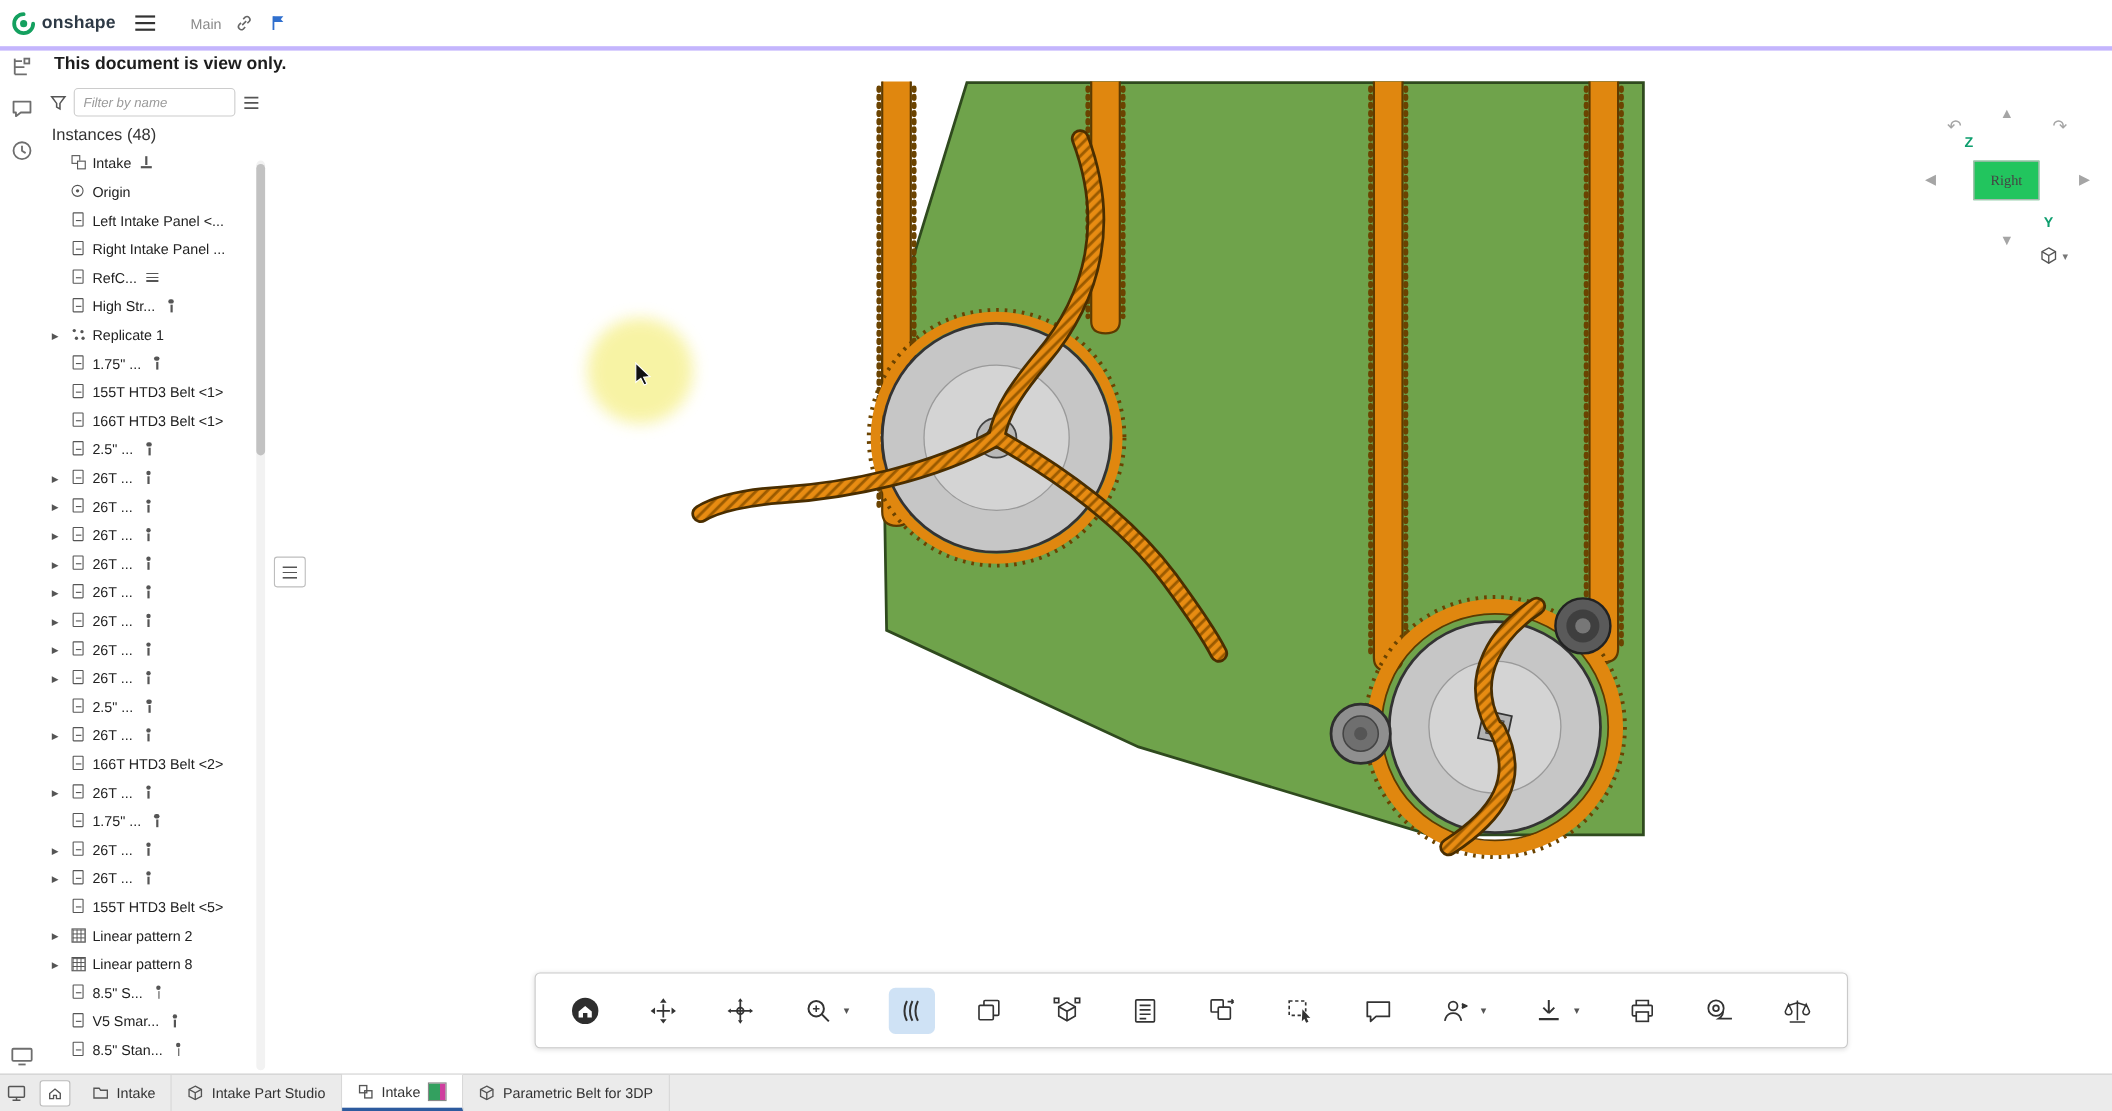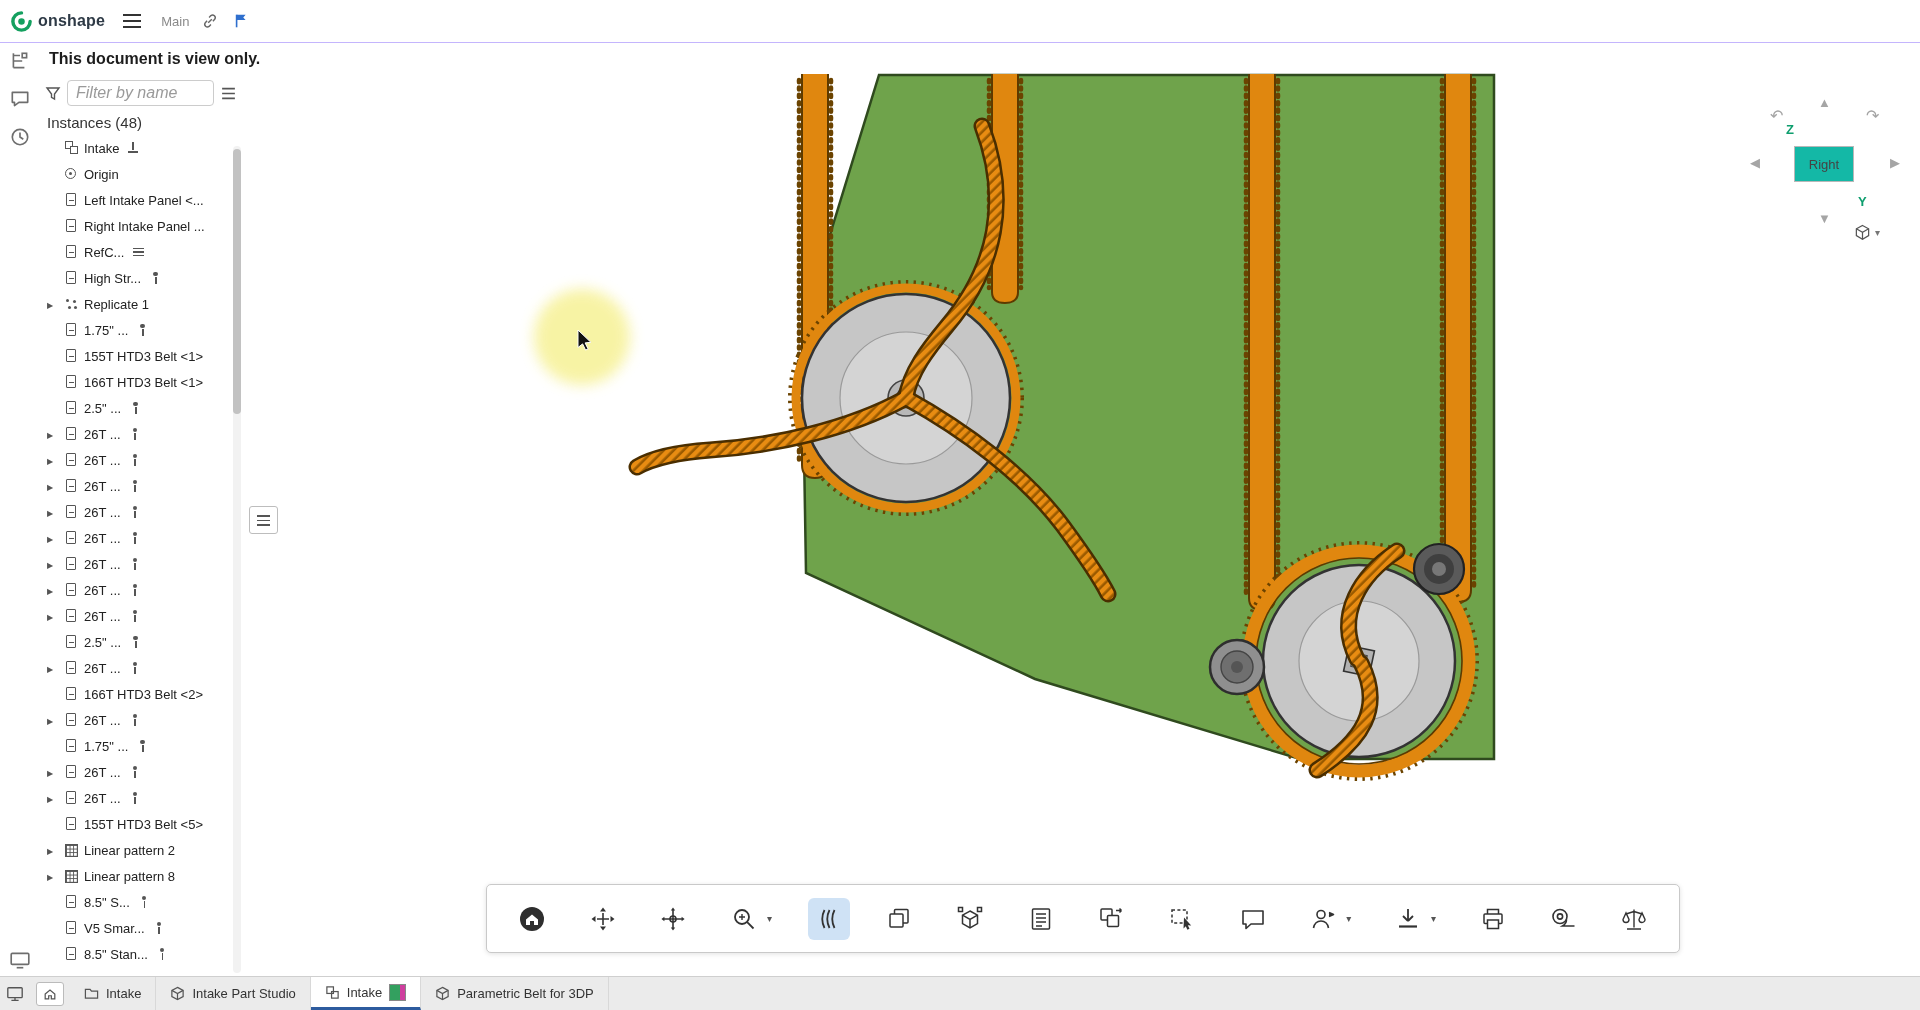--- a/index.html
+++ b/index.html
@@ -1,28 +1,28 @@
 <!DOCTYPE html>
 <html><head>
 <meta charset="utf-8">
 <style>
   html,body{margin:0;padding:0}
   body{width:1920px;height:1010px;overflow:hidden;position:relative;background:#fff;
        font-family:"Liberation Sans",sans-serif;color:#222}
 
   
   .topbar{position:absolute;top:0;left:0;right:0;height:42px;background:#fff;
-          border-bottom:1px solid #c4b5fd;display:flex;align-items:center;z-index:30;padding:0 10px;gap:10px}
+          border-bottom:4px solid #c4b5fd;display:flex;align-items:center;z-index:30;padding:0 10px;gap:10px}
   .logo{display:flex;align-items:center;gap:5px;cursor:pointer}
   .logo-text{font-size:16px;font-weight:700;color:#2e3a46;letter-spacing:.2px}
   .hamburger{width:26px;height:26px;border:none;background:none;cursor:pointer;position:relative;margin-left:4px}
   .hamburger::before{content:"";position:absolute;left:4px;top:6px;width:18px;height:2px;background:#333;
           box-shadow:0 6px 0 #333,0 12px 0 #333}
   .doc-title{font-size:16px;font-weight:700;color:#111;white-space:nowrap;margin-left:4px}
-  .ws{font-size:13px;color:#8a8a8a;margin-left:6px;cursor:pointer}
+  .ws{font-size:13px;color:#8a8a8a;margin-left:18px;cursor:pointer}
   .tb-icon{width:22px;height:22px;display:inline-flex;align-items:center;justify-content:center;cursor:pointer}
   .tb-right{margin-left:auto;display:flex;align-items:center;gap:12px;padding-right:4px}
   .av{width:26px;height:26px;border-radius:50%;position:relative;flex:0 0 auto;cursor:pointer}
   .av.a1{background:linear-gradient(135deg,#2f9e98,#7fd0c0)}
   .av.a1::after{content:"";position:absolute;right:-2px;top:-3px;width:10px;height:10px;border-radius:50%;
           background:#35b24a;border:2px solid #fff}
   .av.a2{background:linear-gradient(135deg,#8a98a8,#c6cfd8)}
   .av.me{background:linear-gradient(135deg,#dc9c3c,#f3d68c)}
   .fs-icon{font-size:14px;color:#444;font-weight:700;cursor:pointer}
   .fs-icon::before{content:"{\2044}"}
@@ -40,21 +40,21 @@
 
   
   .strip{position:absolute;left:0;top:42px;bottom:33px;width:39px;background:#fff;z-index:21;
          display:flex;flex-direction:column;align-items:center;padding-top:8px;gap:16px}
   .strip .sic{width:22px;height:22px;cursor:pointer;opacity:.85}
   .strip .spacer{flex:1}
 
   
   .panel{position:absolute;left:39px;top:78px;width:204px;bottom:33px;background:#fff;z-index:20;overflow:hidden}
   .filter-row{display:flex;align-items:center;gap:6px;height:30px;padding:0 6px}
-  .filter-input{flex:1;height:24px;border:1px solid #ccc;border-radius:4px;padding:0 8px;font-size:16px;
+  .filter-input{flex:1;height:24px;border:1px solid #ccc;border-radius:4px;padding:0 8px;font-size:12px;
          font-family:inherit;font-style:italic;color:#444;min-width:0}
   .filter-input::placeholder{color:#9a9a9a;font-style:italic}
   .panel-header{font-size:15px;color:#333;padding:6px 0 4px 8px}
   .tree{position:relative}
   .row{display:flex;align-items:center;height:26px;padding-left:8px;gap:6px;font-size:13px;color:#222;
        white-space:nowrap;cursor:default;overflow:hidden}
   .caret{flex:0 0 11px;height:12px;line-height:12px}
   .caret::before{content:"\25B6";font-size:8px;color:#555}
   .caret.hid::before{visibility:hidden}
   .lbl{overflow:hidden;text-overflow:ellipsis}
@@ -82,22 +82,22 @@
 
   
   .handle{position:absolute;left:249px;top:506px;width:27px;height:26px;background:#fff;border:1px solid #bdbdbd;
        border-radius:3px;z-index:22;cursor:pointer;display:flex;align-items:center;justify-content:center}
   .handle::before{content:"";width:13px;height:11px;
        background:linear-gradient(#555 0 1.6px,transparent 1.6px calc(50% - .8px),#555 calc(50% - .8px) calc(50% + .8px),
        transparent calc(50% + .8px) calc(100% - 1.6px),#555 calc(100% - 1.6px))}
 
   
   .viewcube{position:absolute;right:8px;top:90px;width:170px;height:165px;z-index:15;font-size:13px}
-  .vc-face{position:absolute;left:52px;top:56px;width:60px;height:36px;background:#14b8a6;border:1px solid #b8b8b8;
-       color:#444;font-size:13px;font-family:Liberation Sans, sans-serif;cursor:pointer}
+  .vc-face{position:absolute;left:52px;top:56px;width:60px;height:36px;background:#22c55e;border:1px solid #b8b8b8;
+       color:#444;font-size:13px;font-family:Liberation Serif, serif;cursor:pointer}
   .vc-ax{position:absolute;color:#0e9e6e;font-size:13px;font-weight:700}
   .vc-z{left:44px;top:32px}.vc-y{left:116px;top:104px}
   .vc-ar{position:absolute;color:#a5a5a5;font-size:13px;cursor:pointer;line-height:1}
   .ar-l{left:8px;top:66px}.ar-r{left:148px;top:66px}.ar-u{left:76px;top:6px}.ar-d{left:76px;top:122px}
   .ar-cw{left:124px;top:18px;font-size:16px}.ar-ccw{left:28px;top:18px;font-size:16px}
   .vc-menu{position:absolute;left:112px;top:134px;display:flex;align-items:center;gap:4px;cursor:pointer}
 
   
   .toolbar{position:absolute;left:486px;top:884px;width:1194px;height:69px;background:#fff;border:1px solid #c9c9c9;
        border-radius:5px;box-shadow:0 1px 5px rgba(0,0,0,.12);display:flex;align-items:center;

